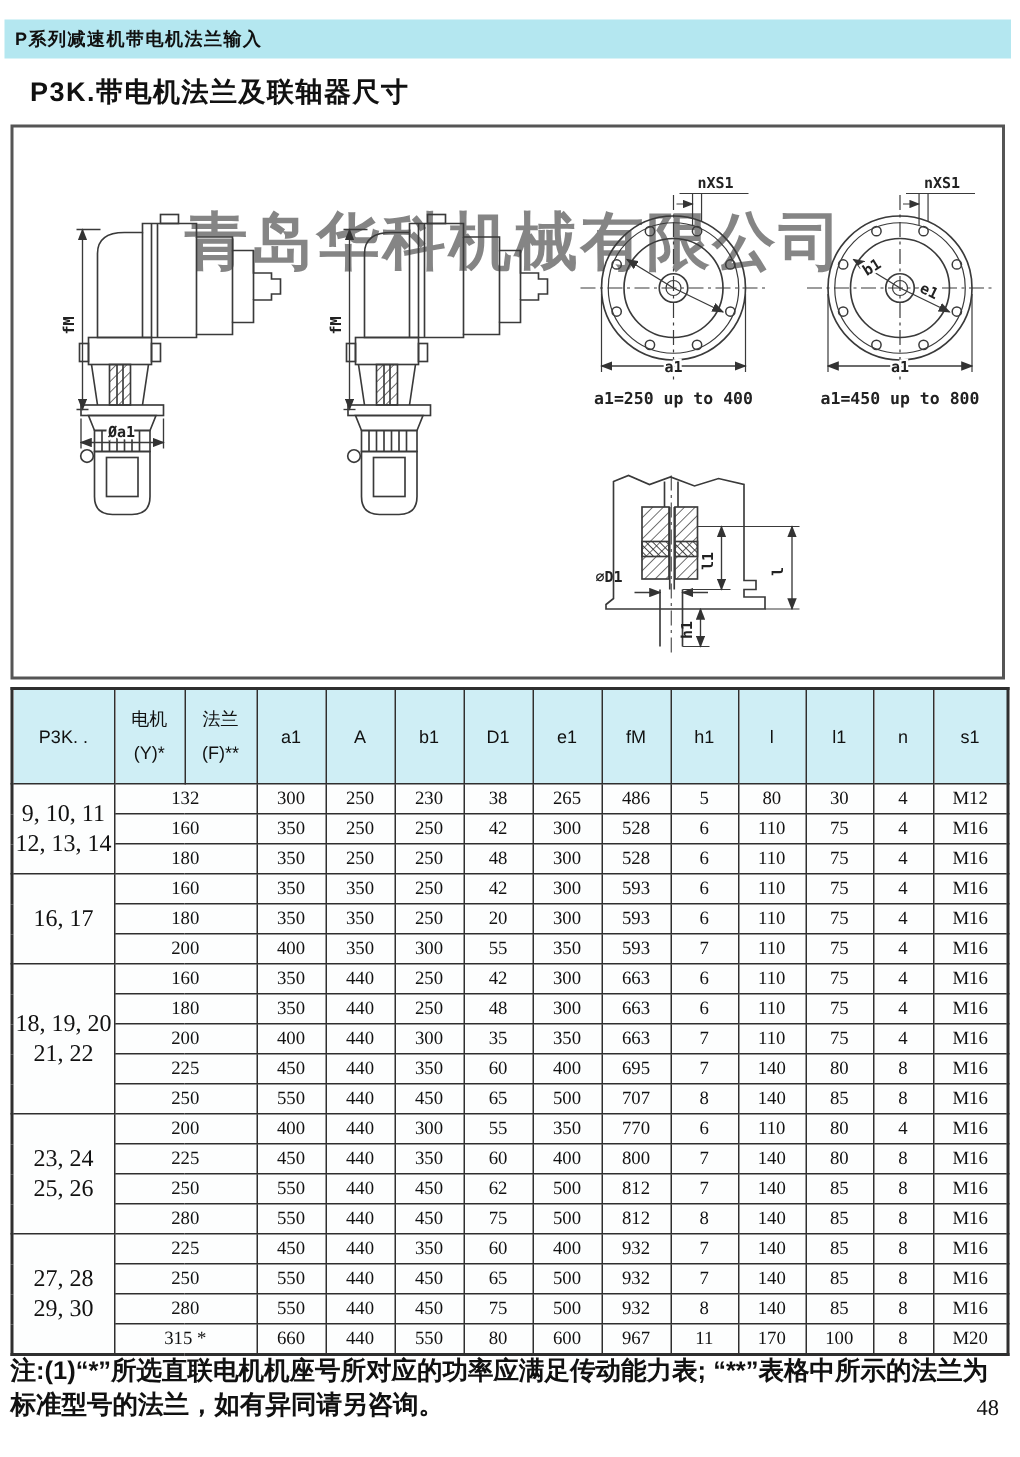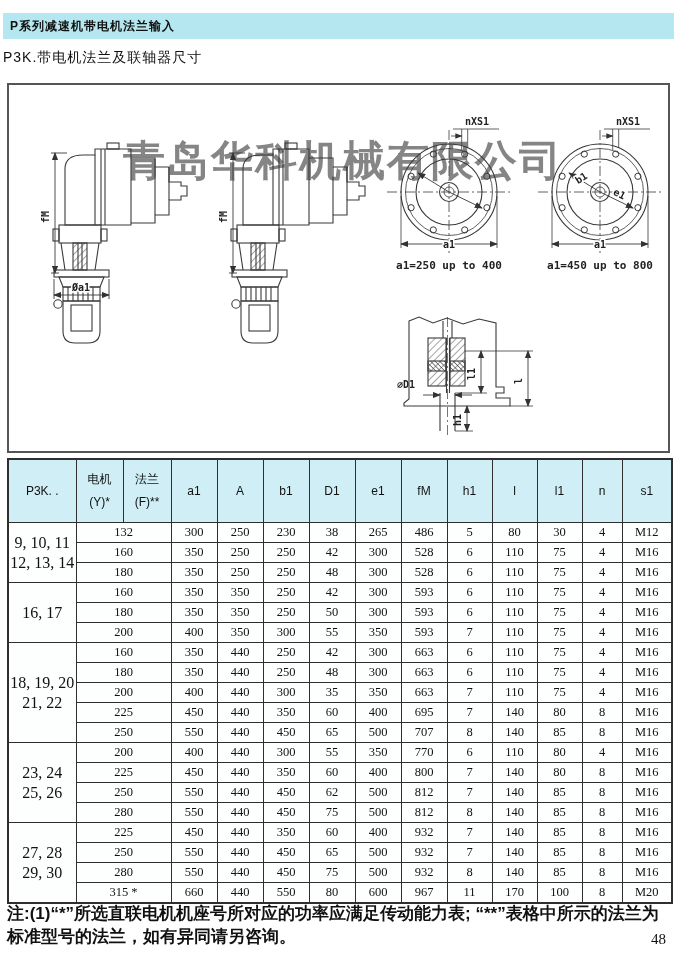--- a/index.html
+++ b/index.html
@@ -8,21 +8,21 @@
     font-family:"Liberation Sans",sans-serif;color:#111;
     overflow:hidden;
   }
   .titlebar{
     position:absolute;left:3px;top:13px;width:671px;height:26px;
     background:var(--header-bar-bg,#b4e7f0);
     font-size:12px;font-weight:bold;line-height:26px;padding-left:7px;
     box-sizing:border-box;letter-spacing:1px;
   }
   .subtitle{
-    position:absolute;left:3px;top:49px;font-size:14px;font-weight:normal;letter-spacing:1px;
+    position:absolute;left:20px;top:49px;font-size:18px;font-weight:bold;letter-spacing:1px;
   }
   .drawing-box{
     position:absolute;left:7px;top:83px;width:663px;height:370px;
     border:2px solid #555;box-sizing:border-box;background:#fff;
   }
   .tbl-wrap{position:absolute;left:7px;top:458px;width:665px;}
   table{border-collapse:collapse;table-layout:fixed;width:665px;border:2px solid #2f2f2f;}
   th,td{border:1px solid #2f2f2f;text-align:center;vertical-align:middle;padding:0;overflow:hidden;}
   thead th{
     background:var(--table-header-bg,#cfeef5);
@@ -299,21 +299,21 @@
           <td>110</td>
           <td>75</td>
           <td>4</td>
           <td>M16</td>
         </tr>
         <tr>
           <td colspan="2">180</td>
           <td>350</td>
           <td>350</td>
           <td>250</td>
-          <td>50</td>
+          <td>20</td>
           <td>300</td>
           <td>593</td>
           <td>6</td>
           <td>110</td>
           <td>75</td>
           <td>4</td>
           <td>M16</td>
         </tr>
         <tr>
           <td colspan="2">200</td>

